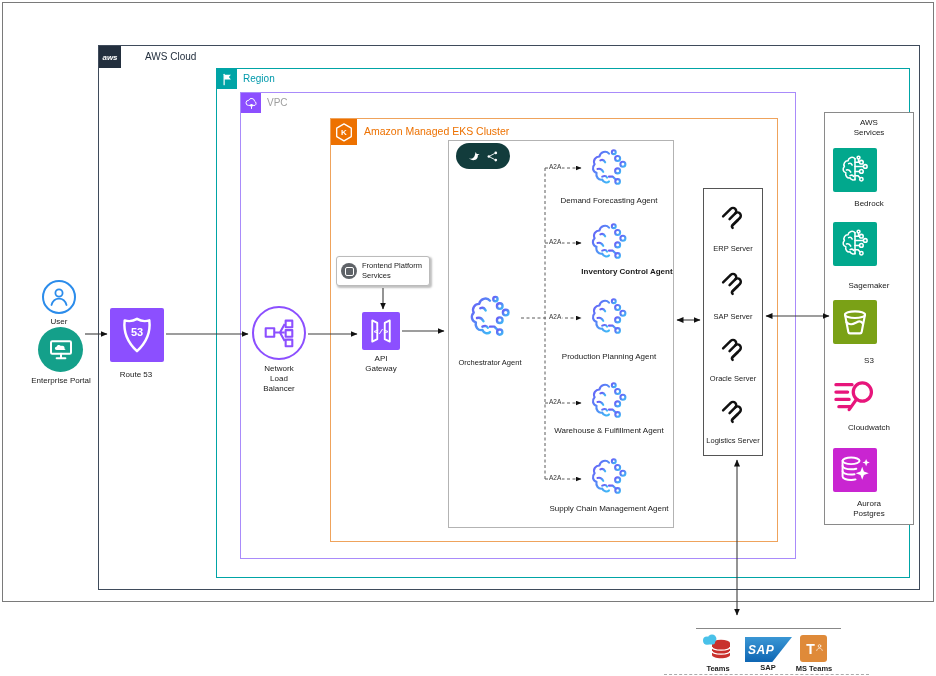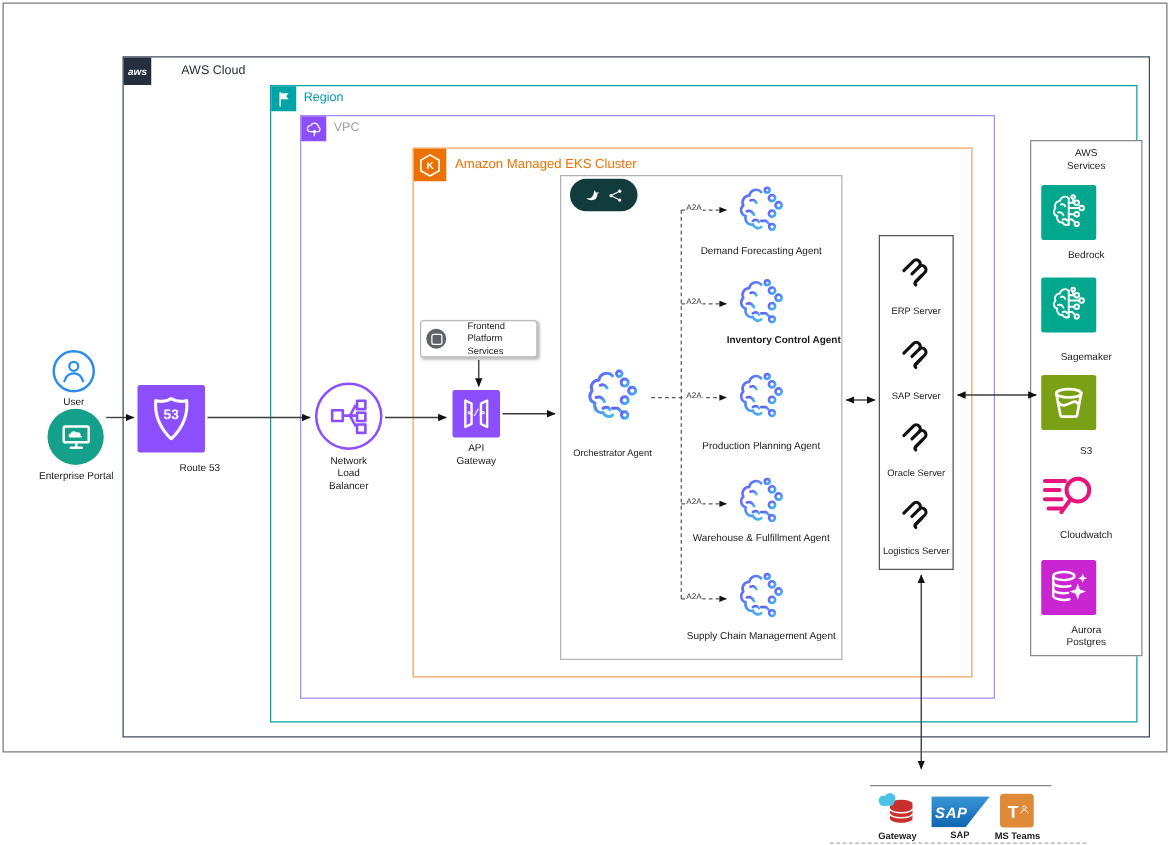--- a/index.html
+++ b/index.html
@@ -193,38 +193,38 @@
       </svg>
   </div>
   <span class="nlbl" style="left:18px;top:376px;width:86px;">Enterprise Portal</span>
 
   <div class="sq" style="left:110px;top:308px;width:54px;height:54px;background:#8C4FFF;border-radius:2px;">
     <svg width="40" height="40" style="stroke:#fff;fill:none;">
         <use href="#sym-shield"></use>
       </svg>
     <span style="position:absolute;color:#fff;font-size:11px;font-weight:bold;top:18px;">53</span>
   </div>
-  <span class="nlbl" style="left:96px;top:370px;width:80px;text-align:right;">Route 53</span>
+  <span class="nlbl" style="left:96px;top:370px;width:80px;">Route 53</span>
 
   <div class="abs" style="left:252px;top:306px;width:54px;height:54px;border:2.5px solid #8C4FFF;border-radius:50%;box-sizing:border-box;display:flex;align-items:center;justify-content:center;background:#fff;">
     <svg width="38" height="38" style="stroke:#8C4FFF;fill:none;">
         <use href="#sym-nlb"></use>
       </svg>
   </div>
   <span class="nlbl" style="left:257px;top:364px;width:44px;">Network Load Balancer</span>
 
   <div class="sq" style="left:362px;top:312px;width:38px;height:38px;background:#8C4FFF;border-radius:2px;">
     <svg width="30" height="30" style="stroke:#fff;fill:none;">
         <use href="#sym-apigw"></use>
       </svg>
     <span style="position:absolute;color:#fff;font-size:8px;font-weight:bold;font-family:'Liberation Mono',monospace;">&lt;/&gt;</span>
   </div>
   <span class="nlbl" style="left:362px;top:354px;width:38px;">API Gateway</span>
 
-  <div class="abs" style="left:336px;top:256px;width:94px;height:30px;background:#fff;border:1px solid #bbb;border-radius:3px;box-shadow:1.5px 1.5px 2px rgba(0,0,0,.25);display:flex;align-items:center;gap:17px;padding:0 4px;box-sizing:border-box;z-index:3;">
+  <div class="abs" style="left:336px;top:256px;width:94px;height:30px;background:#fff;border:1px solid #bbb;border-radius:3px;box-shadow:1.5px 1.5px 2px rgba(0,0,0,.25);display:flex;align-items:center;gap:5px;padding:0 4px;box-sizing:border-box;z-index:3;">
     <div style="width:16px;height:16px;border-radius:50%;background:#5f6368;flex:none;display:flex;align-items:center;justify-content:center;">
       <div style="width:7px;height:7px;border:1.5px solid #fff;border-radius:2px;"></div>
     </div>
     <span style="font-size:7.5px;color:#222;line-height:1.3;">Frontend Platform Services</span>
   </div>
 
   <svg class="abs" width="52" height="52" style="left:464px;top:292px;">
       <use href="#sym-brain" stroke="url(#agGrad)"></use>
     </svg>
   <span class="nlbl" style="left:437px;top:358px;width:106px;font-size:7.5px;">Orchestrator Agent</span>
@@ -312,21 +312,21 @@
   <div class="abs" style="left:664px;top:674px;width:205px;height:0;border-top:1px dashed #aaa;"></div>
 
   <svg class="abs" width="38" height="30" style="left:699px;top:633px;" viewBox="0 0 36 30">
     <ellipse cx="21" cy="10" rx="9" ry="3.2" fill="#C9302C"></ellipse>
     <path d="M12 10v12c0 1.8 4 3.2 9 3.2s9-1.4 9-3.2V10" fill="#C9302C"></path>
     <path d="M12 14c0 1.8 4 3.2 9 3.2s9-1.4 9-3.2M12 18c0 1.8 4 3.2 9 3.2s9-1.4 9-3.2" fill="none" stroke="#fff" stroke-width="1.2"></path>
     <circle cx="7" cy="7.5" r="4" fill="#49C1E9"></circle>
     <circle cx="12" cy="5.8" r="4.4" fill="#49C1E9"></circle>
     <rect x="4" y="7" width="11" height="4.5" rx="2" fill="#49C1E9"></rect>
   </svg>
-  <span class="slbl" style="left:699px;top:664px;width:38px;font-weight:bold;">Gateway</span>
+  <span class="slbl" style="left:699px;top:664px;width:38px;font-weight:bold;">Teams</span>
 
   <div class="abs" style="left:745px;top:637px;width:47px;height:25px;background:linear-gradient(180deg,#3A96D4,#0E66B3);clip-path:polygon(0 0,100% 0,58% 100%,0 100%);display:flex;align-items:center;">
     <span style="color:#fff;font-size:12px;font-weight:bold;font-style:italic;padding-left:3px;letter-spacing:.5px;">SAP</span>
   </div>
   <span class="slbl" style="left:748px;top:663px;width:40px;font-weight:bold;">SAP</span>
 
   <div class="sq" style="left:800px;top:635px;width:27px;height:27px;background:#DF8A39;border-radius:3px;">
     <span style="color:#fff;font-size:14px;font-weight:bold;margin-right:6px;">T</span>
     <svg width="9" height="13" style="position:absolute;right:3px;top:6px;fill:#fff;stroke:#fff;" viewBox="0 0 24 24">
         <use href="#sym-person"></use>

